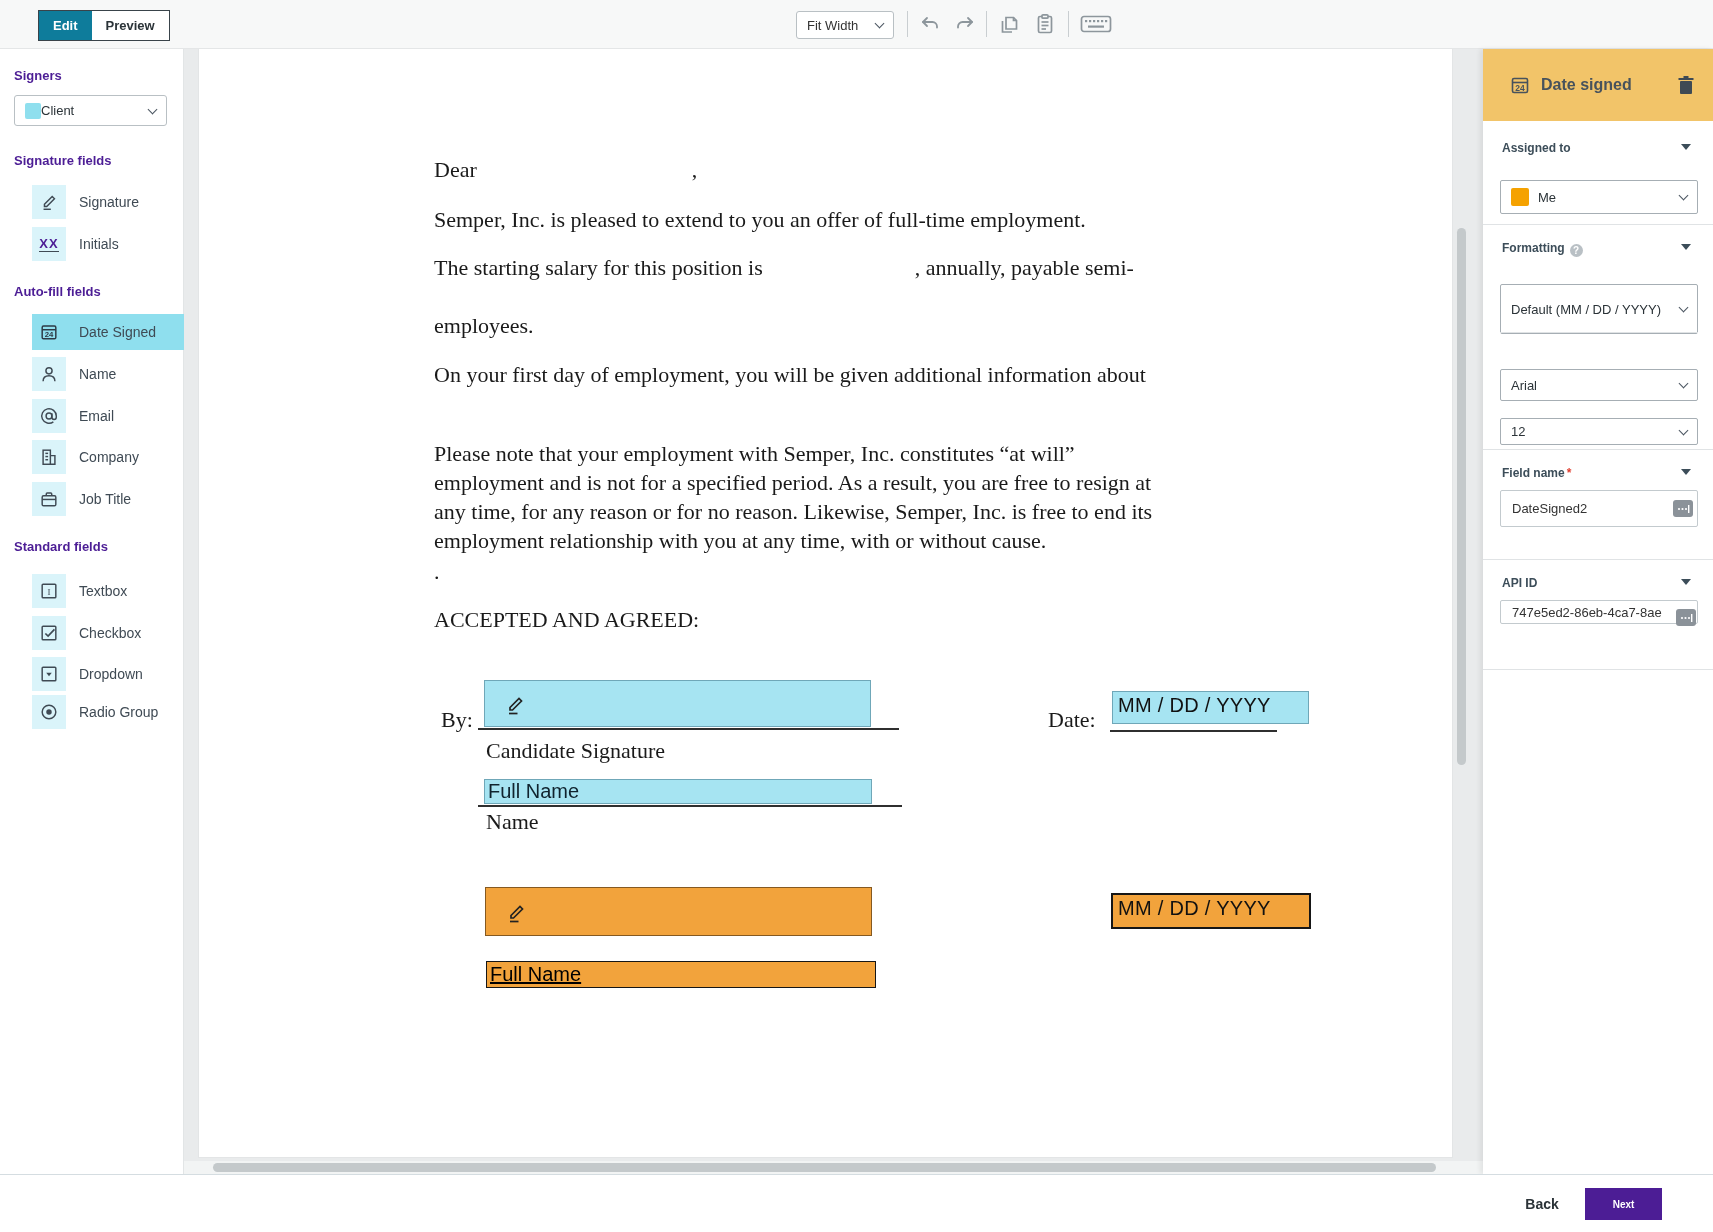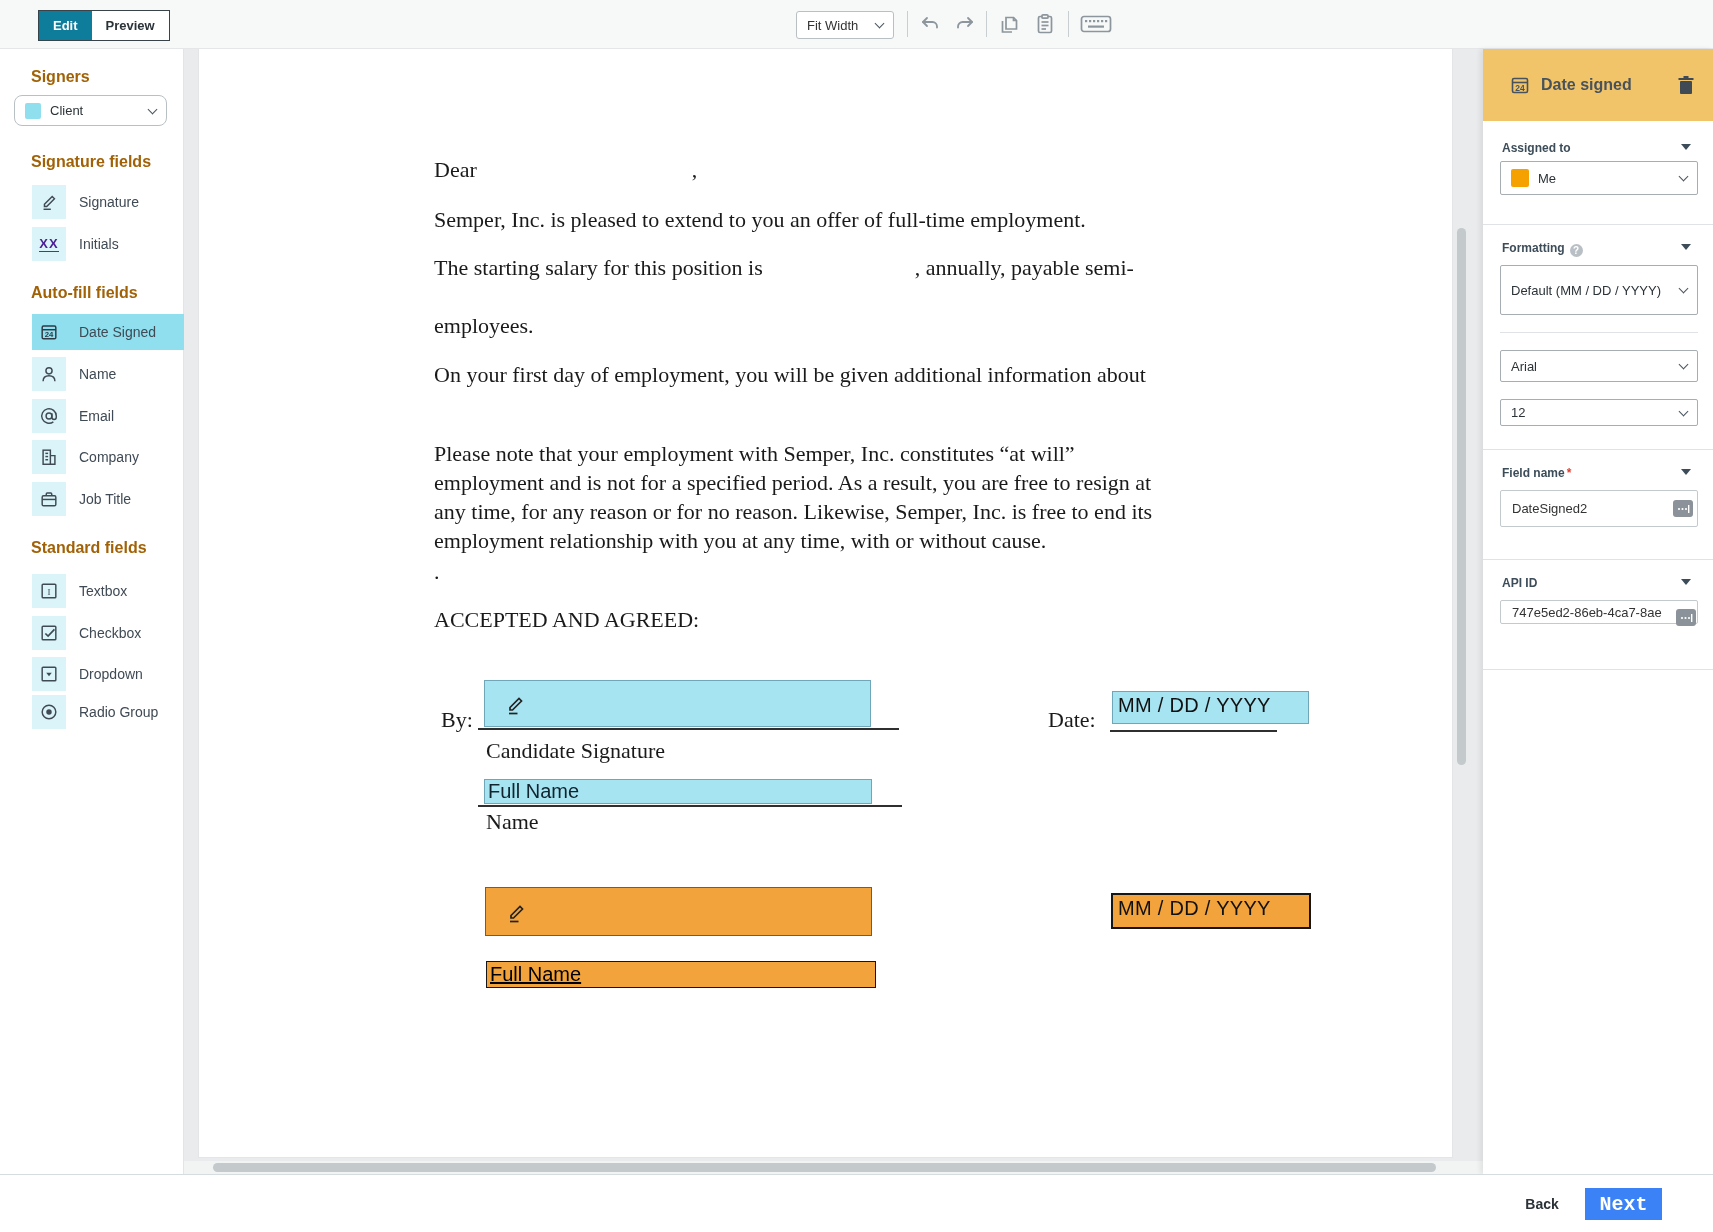--- a/index.html
+++ b/index.html
@@ -21,24 +21,24 @@
     color:#333; cursor:pointer; }
   .chev { width:7px; height:7px; border-right:1.7px solid #4a5560;
     border-bottom:1.7px solid #4a5560; transform:rotate(45deg); margin-top:-3px; flex:none; }
   .tsep { position:absolute; top:11px; width:1px; height:26px; background:#c9ced1; }
   .ticon { position:absolute; top:11px; width:30px; height:26px; display:flex;
     align-items:center; justify-content:center; cursor:pointer; }
 
   
   .sidebar { position:absolute; left:0; top:49px; width:184px; height:1125px;
     background:#fff; border-right:1px solid #e2e5e6; }
-  .sb-head { position:absolute; left:31px; font-size:16px; font-weight:bold; color:#a16207; }
+  .sb-head { position:absolute; left:14px; font-size:13px; font-weight:bold; color:#4c1d95; }
   .signer-select { position:absolute; left:14px; top:46px; width:153px; height:31px;
-    border:1px solid #b9c0c4; border-radius:8px; background:#fff; display:flex;
-    align-items:center; padding:0 10px; gap:9px; font-size:13px; color:#2b3338; cursor:pointer; }
+    border:1px solid #b9c0c4; border-radius:3px; background:#fff; display:flex;
+    align-items:center; padding:0 10px; font-size:13px; color:#2b3338; cursor:pointer; }
   .swatch { width:16px; height:16px; border-radius:2px; flex:none; }
   .signer-select .chev { margin-left:auto; }
   .sb-item { position:absolute; left:32px; width:153px; height:36px; display:flex;
     align-items:center; gap:13px; cursor:pointer; }
   .sb-item.selected { background:#8fdfee; }
   .sb-icon { width:34px; height:34px; background:#daf4fa; display:flex; flex:none;
     align-items:center; justify-content:center; color:#3f4a54; }
   .sb-item.selected .sb-icon { background:transparent; }
   .sb-label { font-size:14px; color:#3f4a54; }
   .xx { font-size:13px; font-weight:bold; color:#4c1d95; border-bottom:1.6px solid #3f4a54;
@@ -76,42 +76,42 @@
   .panel { position:absolute; left:1483px; top:49px; width:230px; height:1125px;
     background:#fff; box-shadow:-3px 0 5px rgba(0,0,0,0.07); }
   .panel-header { position:absolute; left:0; top:0; width:230px; height:72px;
     background:#f2c469; display:flex; align-items:center; padding:0 18px 0 26px; gap:10px; }
   .panel-title { font-size:16px; font-weight:bold; color:#47525c; flex:1; }
   .plabel { position:absolute; left:19px; font-size:12px; font-weight:bold; color:#3c4d59; }
   .caret { position:absolute; width:0; height:0; border-left:5px solid transparent;
     border-right:5px solid transparent; border-top:6px solid #3c4d59; cursor:pointer; }
   .pselect { position:absolute; left:17px; width:198px; background:#fff;
     border:1px solid #a6aeb4; border-radius:2px; display:flex; align-items:center;
-    padding:0 10px; gap:9px; font-size:13px; color:#2b3338; cursor:pointer; }
+    padding:0 10px; gap:9px; font-size:13px; color:#2b3338; cursor:pointer;margin-top:19px; }
   .pselect .chev { margin-left:auto; }
   .pdivider { position:absolute; left:0; width:230px; height:1px; background:#e0e3e5; }
   .pinput { position:absolute; left:17px; width:198px; height:37px;
     border:1px solid #c3cacE; border-radius:2px; font-size:13px; color:#333;
     padding:0 26px 0 11px; font-family:"Liberation Sans", sans-serif; background:#fff; }
   .insert-icon { position:absolute; width:20px; height:17px; background:#8b9299;
     border-radius:3px; display:flex; align-items:center; justify-content:center; cursor:pointer; }
   .req { color:#e03e2f; margin-left:2px; }
   .help { display:inline-block; width:13px; height:13px; border-radius:50%;
     background:#b9c0c5; color:#fff; font-size:10px; font-weight:bold; text-align:center;
     line-height:13px; vertical-align:-2px; margin-left:5px; }
 
   
   .footer { position:absolute; left:0; top:1174px; width:1713px; height:58px;
     background:#fff; border-top:1px solid #d5dde1; }
   .back-btn { position:absolute; left:1517px; top:13px; width:50px; height:32px;
     background:none; border:none; font-size:14px; font-weight:bold; color:#2b3338;
     cursor:pointer; font-family:"Liberation Sans", sans-serif; }
   .next-btn { position:absolute; left:1585px; top:13px; width:77px; height:32px;
-    background:#3b82f6; border:none; color:#fff; font-size:20px; font-weight:bold;
-    cursor:pointer; font-family:Liberation Mono, monospace; }
+    background:#4c1d95; border:none; color:#fff; font-size:10px; font-weight:bold;
+    cursor:pointer; font-family:Liberation Sans, sans-serif; }
 </style>
 </head>
 <body>
 
 <div class="toolbar">
   <div class="mode-toggle">
     <button class="mode-btn active">Edit</button>
     <button class="mode-btn">Preview</button>
   </div>
   <div class="zoom-select">

